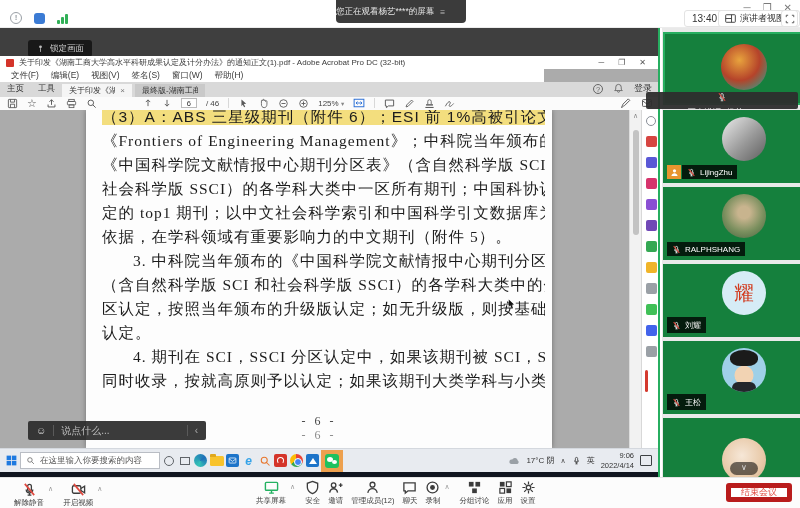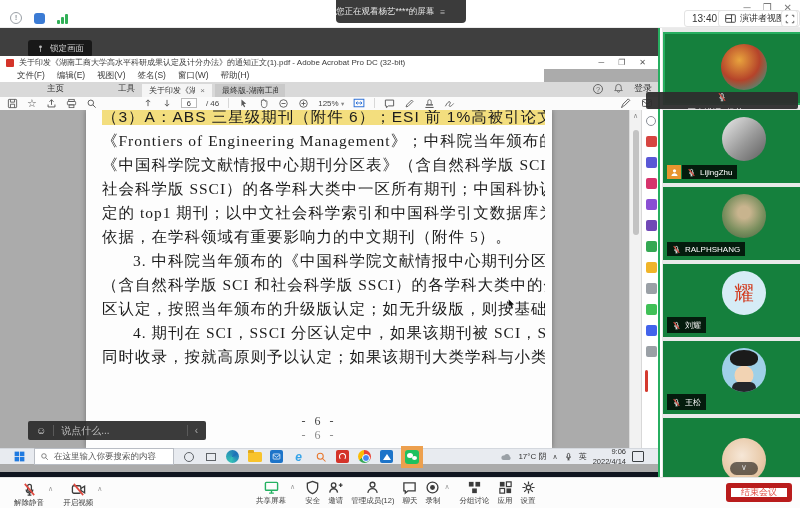--- a/index.html
+++ b/index.html
@@ -22,23 +22,23 @@
   .fsbadge{left:781px;top:10px;width:17px;height:17px;border:1px solid #e3e3e3;border-radius:3px;display:flex;align-items:center;justify-content:center;background:#fff;}
   
   .shared{left:0;top:28px;width:660px;height:449px;background:#ababab;border-right:2px solid #27ae60;overflow:hidden;}
   .darkstrip{left:0;top:0;width:660px;height:28px;background:#3f3f3f;}
   .pinpill{left:28px;top:12px;height:17px;padding:0 8px;background:rgba(20,20,20,.9);border-radius:3px;color:#d0d0d0;font-size:8.5px;display:flex;align-items:center;gap:5px;}
   
   .acr-title{left:0;top:28px;width:660px;height:13px;background:#fff;display:flex;align-items:center;padding:0 6px;gap:5px;}
   .acr-title .t{font-size:8px;color:#3a3a3a;white-space:nowrap;overflow:hidden;flex:1;}
   .pdfico{width:8px;height:8px;background:#d4342a;border-radius:1px;flex:none;}
   .acr-winctl{display:flex;gap:14px;font-size:8px;color:#555;padding-right:8px;}
-  .acr-menu{left:0;top:41px;width:544px;height:13px;background:#fff;display:flex;align-items:center;gap:12px;padding:0 17px;font-size:8.5px;color:#3a3a3a;}
+  .acr-menu{left:0;top:41px;width:544px;height:13px;background:#fff;display:flex;align-items:center;gap:12px;padding:0 11px;font-size:8.5px;color:#3a3a3a;}
   .acr-tabs{left:0;top:54px;width:660px;height:15px;background:#d9d9d9;display:flex;align-items:flex-end;font-size:8.5px;color:#333;}
-  .navtab{padding:2px 7px 2.5px;margin-left:40px;}
+  .navtab{padding:2px 7px 2.5px;}
   .doctab{height:13px;display:flex;align-items:center;gap:5px;padding:0 7px;font-size:8px;max-width:70px;white-space:nowrap;overflow:hidden;}
   .doctab.active{background:#f5f5f5;}
   .doctab.inactive{background:#c9c9c9;margin-left:3px;}
   .acr-tabs .right{margin-left:auto;display:flex;align-items:center;gap:10px;padding:0 8px 2px;}
   .qmark{width:10px;height:10px;border:1px solid #666;border-radius:50%;font-size:7.5px;color:#666;text-align:center;line-height:9px;}
   .signin{font-size:9px;color:#333;}
   .acr-toolbar{left:0;top:69px;width:660px;height:13.5px;background:#fbfbfb;border-bottom:1px solid #c9c9c9;display:flex;align-items:center;gap:9px;padding:0 7px;color:#5a5a5a;}
   .acr-toolbar .sep{width:1px;height:10px;background:#d8d8d8;}
   .pgbox{width:16px;height:10px;border:1px solid #bbb;background:#fff;font-size:7.5px;color:#333;text-align:center;line-height:9px;}
   .smalltxt{font-size:8px;color:#444;white-space:nowrap;}
@@ -58,21 +58,21 @@
   .vthumb{position:absolute;left:2.5px;top:20px;width:6px;height:105px;background:#c3c3c3;border-radius:3px;}
   .toolpanel{left:641px;top:82px;width:19px;height:338px;background:#ffffff;border-left:1px solid #d8d8d8;display:flex;flex-direction:column;align-items:center;padding-top:6px;gap:10px;}
   .tpi{width:11px;height:11px;border-radius:2px;}
   .tpi.ring{background:transparent;border:1.5px solid #8a8f98;border-radius:50%;width:10px;height:10px;}
   .redslider{position:absolute;left:645px;top:342px;width:3px;height:22px;background:#d43a2f;border-radius:2px;}
   
   .chatpill{left:28px;top:393px;width:178px;height:19px;background:rgba(42,42,42,.92);border-radius:2px;display:flex;align-items:center;gap:7px;padding:0 8px;color:#c9c9c9;}
   .chatpill .div{width:1px;height:11px;background:#5a5a5a;}
   .chatpill .ph{font-size:10px;color:#bdbdbd;flex:1;}
   
-  .taskbar{left:0;top:420px;width:660px;height:16px;background:#e8ebf0;border-top:1px solid #d4d8de;display:flex;align-items:center;padding:0 12px;gap:7px;}
+  .taskbar{left:0;top:420px;width:660px;height:24px;background:#e8ebf0;border-top:1px solid #d4d8de;display:flex;align-items:center;padding:0 4px;gap:1px;}
   .tb-search{width:140px;height:17px;background:#fff;border:1px solid #b9bdc4;display:flex;align-items:center;gap:5px;padding:0 5px;}
   .tb-search span{font-size:8.5px;color:#555;white-space:nowrap;overflow:hidden;}
   .tbi{width:15px;height:15px;display:flex;align-items:center;justify-content:center;flex:none;}
   .folder{width:14px;height:10px;background:#f8c32c;border-radius:1.5px;position:relative;}
   .folder:before{content:"";position:absolute;top:-2px;left:0;width:6px;height:3px;background:#e0a81c;border-radius:1px 1px 0 0;}
   .bluesq{width:13px;height:13px;background:#1d74c9;border-radius:2px;display:flex;align-items:center;justify-content:center;}
   .ie{font-size:12px;font-style:italic;font-weight:bold;color:#35a3e8;}
   .chrome{width:13px;height:13px;border-radius:50%;background:conic-gradient(#ea4335 0 33%,#34a853 33% 66%,#fbbc05 66% 100%);position:relative;}
   .chrome:after{content:"";position:absolute;left:3.5px;top:3.5px;width:6px;height:6px;background:#4285f4;border:1px solid #fff;border-radius:50%;}
   .edge{width:13px;height:13px;border-radius:50%;background:conic-gradient(from 200deg,#35c2b6,#1e6fb8 60%,#35c2b6);}
@@ -402,20 +402,21 @@
         <div class="doclines">
             <div class="docline"><span class="hl">（3）A：ABS 三星级期刊（附件 6）；ESI 前 1%高被引论文；</span></div>
             <div class="docline">《Frontiers of Engineering Management》；中科院当年颁布的</div>
             <div class="docline">《中国科学院文献情报中心期刊分区表》（含自然科学版 SCI 和</div>
             <div class="docline">社会科学版 SSCI）的各学科大类中一区所有期刊；中国科协认</div>
             <div class="docline">定的 top1 期刊；以中文社会科学索引和中国科学引文数据库为</div>
             <div class="docline">依据，在学科领域有重要影响力的中文期刊（附件 5）。</div>
             <div class="docline ind">3. 中科院当年颁布的《中国科学院文献情报中心期刊分区表》</div>
             <div class="docline">（含自然科学版 SCI 和社会科学版 SSCI）的各学科大类中的分</div>
             <div class="docline">区认定，按照当年颁布的升级版认定；如无升级版，则按基础版</div>
+            <div class="docline">认定。</div>
             <div class="docline ind">4. 期刊在 SCI，SSCI 分区认定中，如果该期刊被 SCI，SSCI</div>
             <div class="docline">同时收录，按就高原则予以认定；如果该期刊大类学科与小类学</div>
           </div>
         <div class="pgfoot" style="top:304px;">- 6 -</div>
         <div class="pgfoot" style="top:318px;color:#8a8a8a;">- 6 -</div>
       </div>
       <svg width="12" height="12" viewBox="0 0 16 16" style="position:absolute;left:505px;top:188px;color:#111;">
           <use href="#i-cursor"></use>
         </svg>
     </div>

